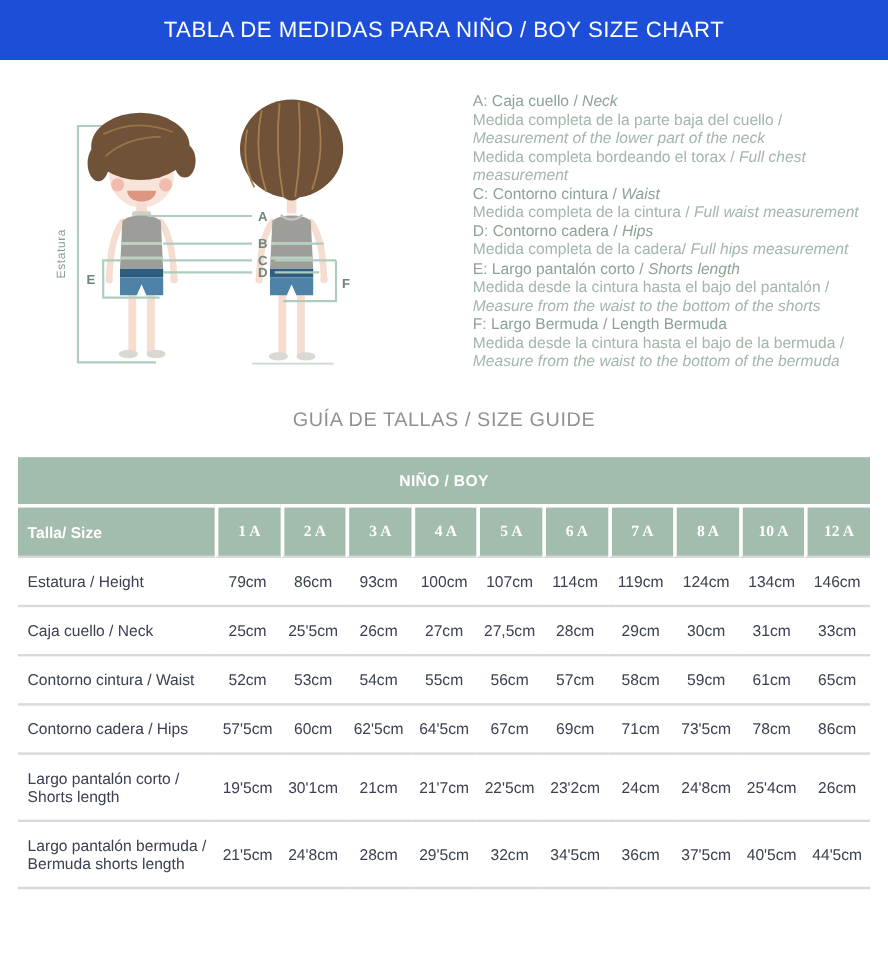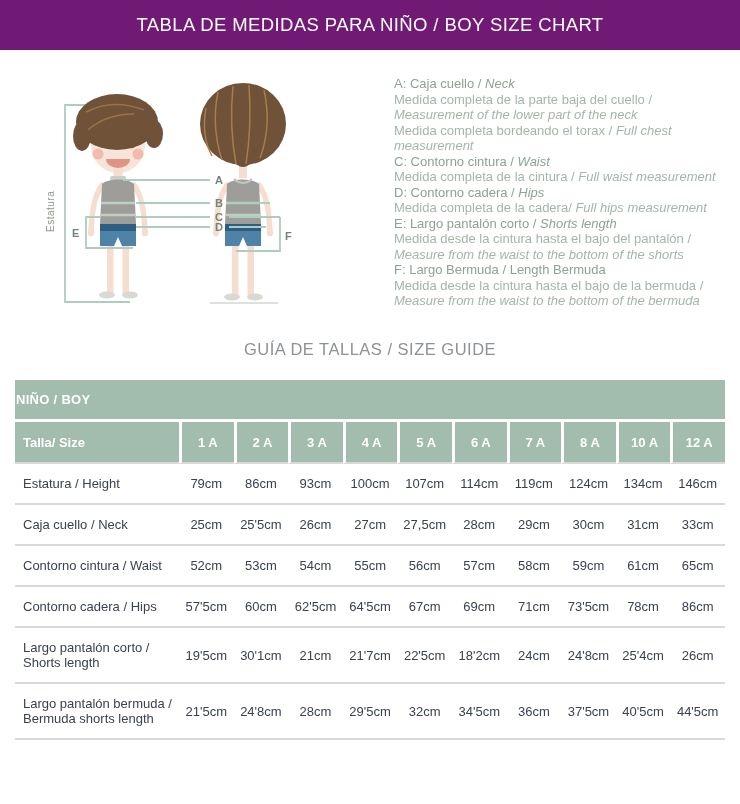--- a/index.html
+++ b/index.html
@@ -3,21 +3,21 @@
 <meta charset="utf-8">
 <style>
   html,body{margin:0;padding:0;background:#ffffff;}
   body{
     width:740px;height:804px;overflow:hidden;
     font-family:"Liberation Sans","DejaVu Sans",sans-serif;
     -webkit-font-smoothing:antialiased;
   }
   
   .title-bar{
-    height:50px;background:#701a75;color:#ffffff;
+    height:50px;background:#1d4ed8;color:#ffffff;
     display:flex;align-items:center;justify-content:center;
     font-size:18.5px;letter-spacing:.4px;font-weight:400;
   }
   
   .top-section{
     display:flex;align-items:flex-start;
     padding:24px 6px 0 38px;
   }
   .figure-wrap{width:352px;flex:0 0 352px;}
   .legend{
@@ -38,30 +38,31 @@
   table{
     width:710px;border-collapse:separate;border-spacing:0;
     table-layout:fixed;font-size:13px;color:#3a4150;
   }
   col.label-col{width:164px;}
   thead th{
     background:#a2bcad;color:#ffffff;font-weight:bold;
     font-size:13px;
   }
   th.group-th{
-    height:37px;text-align:left;letter-spacing:.3px;
+    height:37px;text-align:center;letter-spacing:.3px;
   }
   th.corner-th{
     height:38px;text-align:left;padding-left:8px;
     border-top:3px solid #ffffff;border-bottom:2px solid #d9d9d9;margin-left:29px;
   }
   th.size-th{
     height:38px;text-align:center;
     border-top:3px solid #ffffff;border-left:3px solid #ffffff;
     border-bottom:2px solid #d9d9d9;
+    font-family:Liberation Serif, serif;
   }
   tbody td{
     border-bottom:2px solid #d9d9d9;
     text-align:center;vertical-align:middle;
     padding:12px 1px;
   }
   tbody td.row-label{
     text-align:left;padding-left:8px;padding-right:4px;
   }
   
@@ -292,21 +293,21 @@
           <td>86cm</td>
         </tr>
 
         <tr>
           <td class="row-label">Largo pantalón corto / Shorts length</td>
           <td>19'5cm</td>
           <td>30'1cm</td>
           <td>21cm</td>
           <td>21'7cm</td>
           <td>22'5cm</td>
-          <td>18'2cm</td>
+          <td>23'2cm</td>
           <td>24cm</td>
           <td>24'8cm</td>
           <td>25'4cm</td>
           <td>26cm</td>
         </tr>
 
         <tr>
           <td class="row-label">Largo pantalón bermuda / Bermuda shorts length</td>
           <td>21'5cm</td>
           <td>24'8cm</td>

